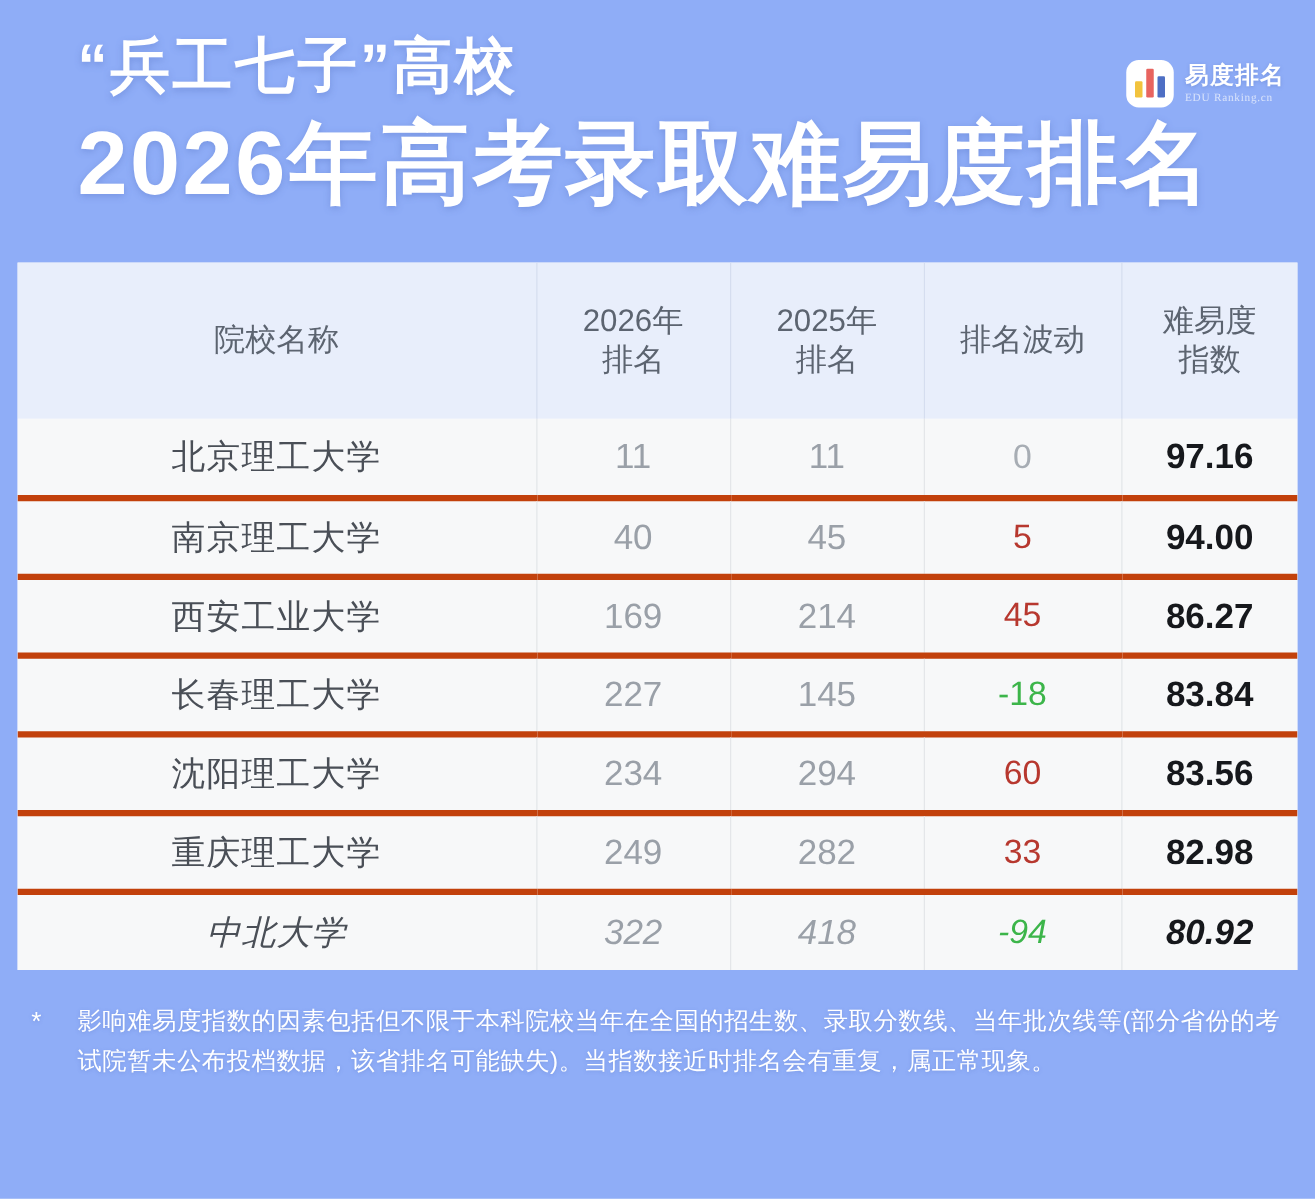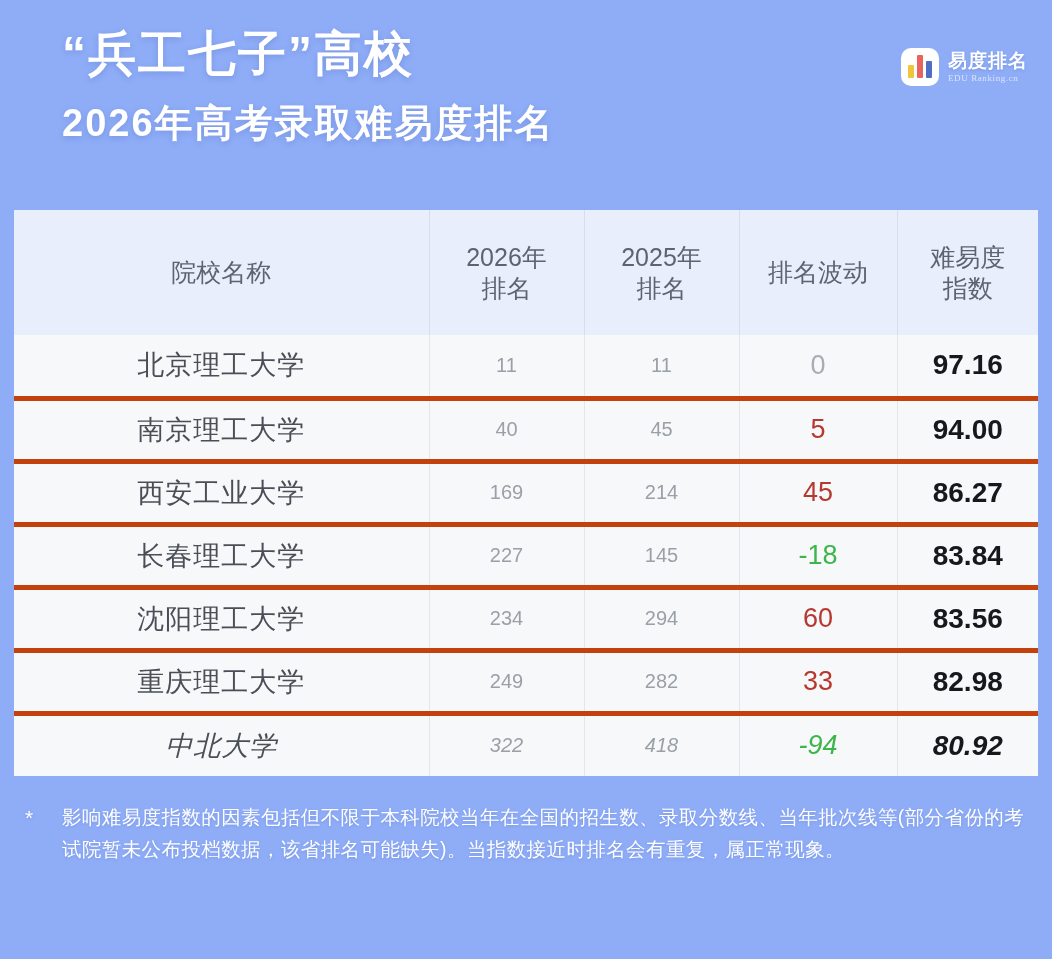--- a/index.html
+++ b/index.html
@@ -29,21 +29,21 @@
 
   .title-line {
     color:#ffffff;
     font-weight:bold;
     letter-spacing:2px;
     text-shadow:0 2px 6px rgba(90,120,200,0.45);
     line-height:1.18;
     white-space:nowrap;
   }
   .title-line.l1 { font-size:48px; }
-  .title-line.l2 { font-size:38px; margin-top:18px; }
+  .title-line.l2 { font-size:72px; margin-top:6px; }
 
   
   .logo {
     position:absolute;
     top:48px;
     right:24px;
     display:flex;
     align-items:center;
     gap:9px;
   }
@@ -145,21 +145,21 @@
   tbody td:last-child { border-right:none;text-align:center; }
   tbody tr:last-child td { border-bottom:none;font-style:italic; }
 
   td.school {
     color:#4a4f57;
     font-size:27px;
     letter-spacing:1px;
   }
   td.rank {
     color:#9aa0a8;
-    font-size:20px;
+    font-size:28px;
     font-family:"Liberation Sans","DejaVu Sans",sans-serif;
   }
   td.delta {
     font-size:27px;
     font-family:"Liberation Sans","DejaVu Sans",sans-serif;
   }
   td.delta.up   { color:#b7382f; }
   td.delta.down { color:#3cb54a; }
   td.delta.zero { color:#a7adb4; }
   td.index {

